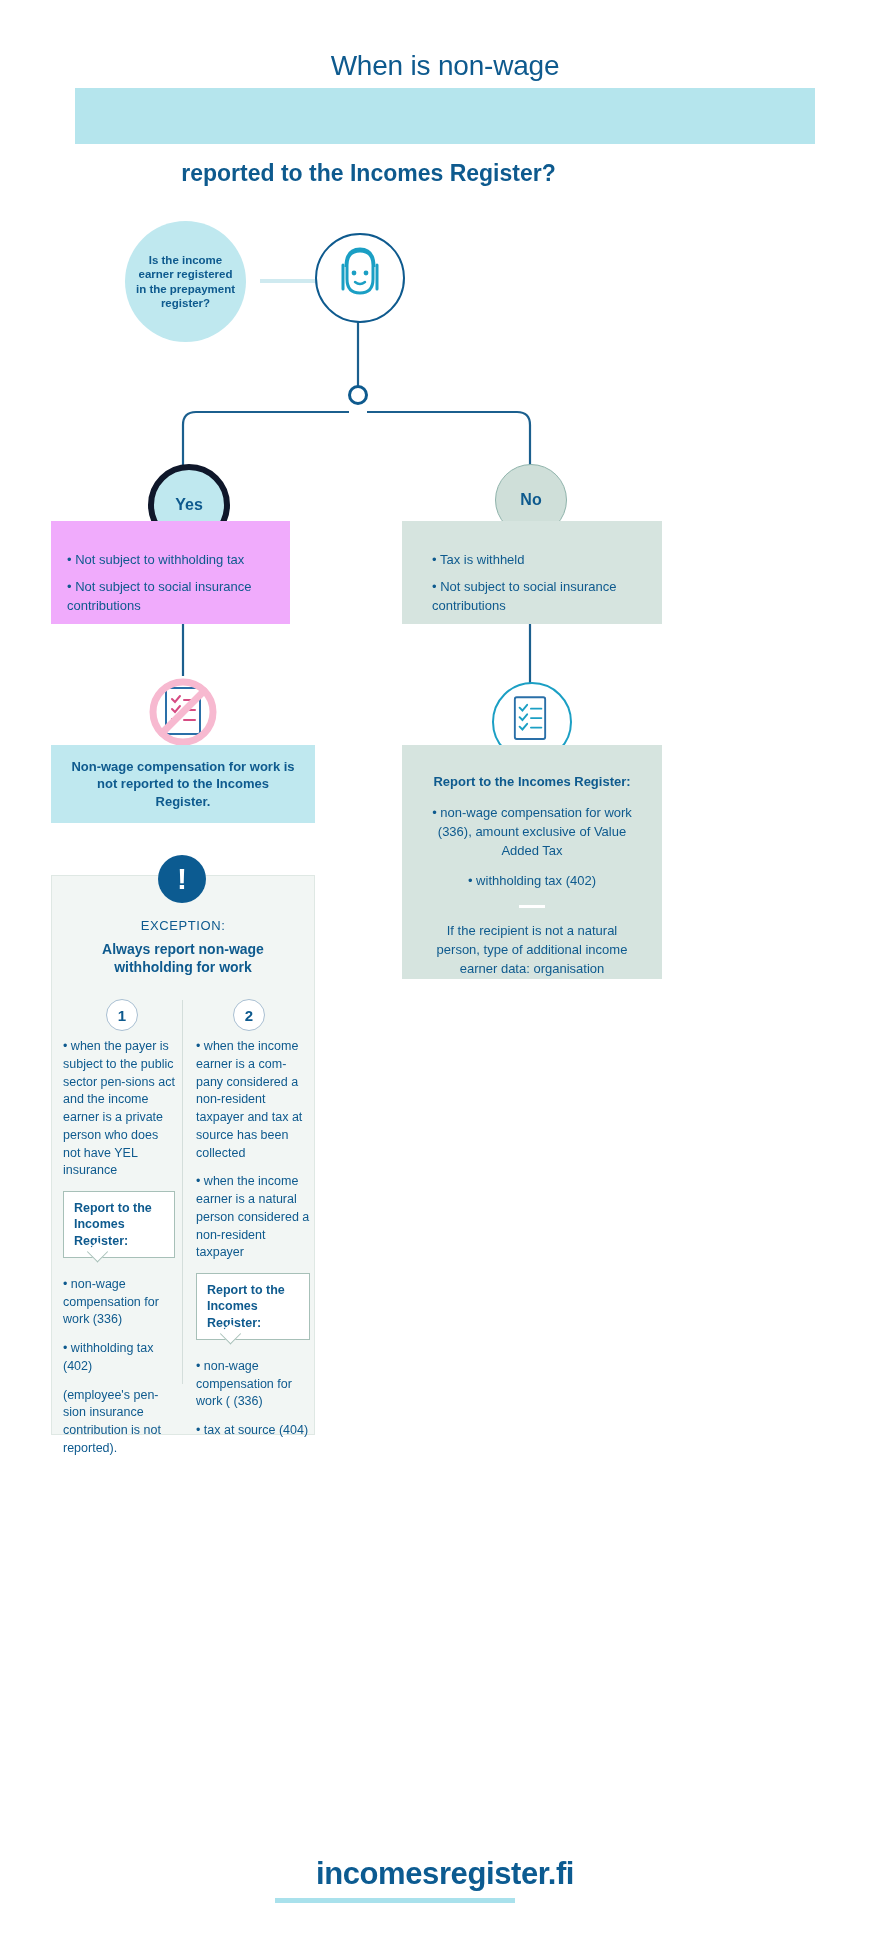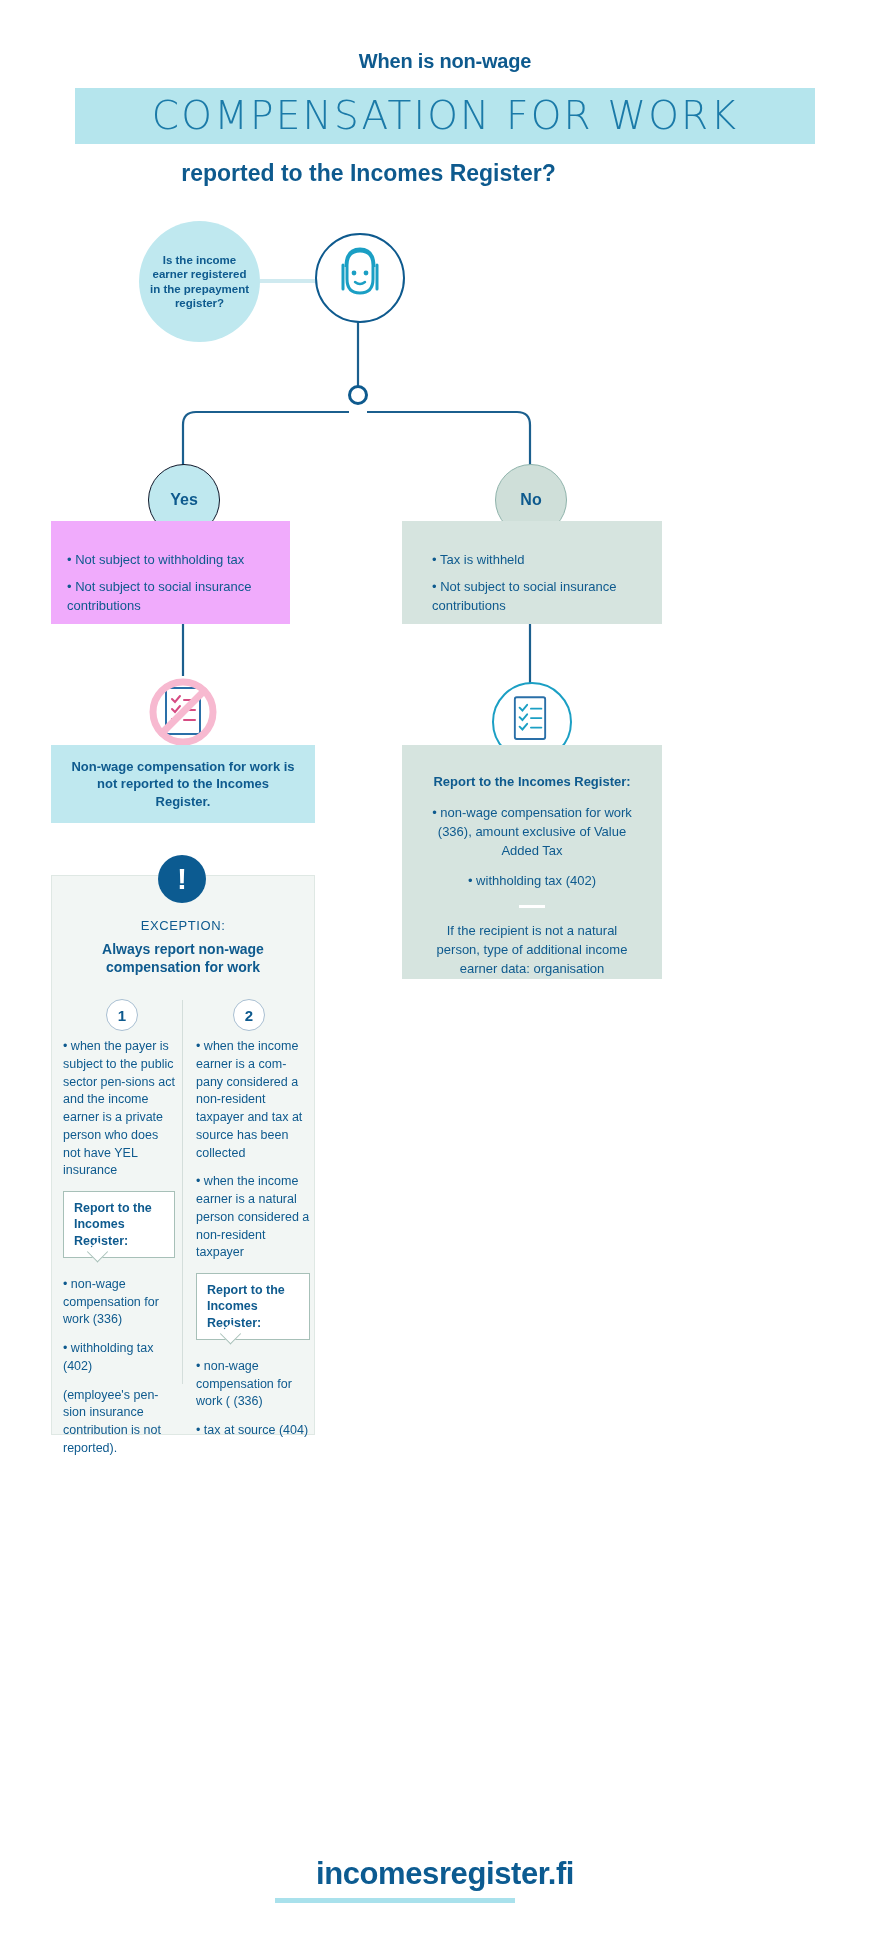--- a/index.html
+++ b/index.html
@@ -21,22 +21,22 @@
     background: #ffffff;
   }
 
   
   #header-title {
     position: absolute;
     top: 50px;
     left: 0;
     width: 890px;
     text-align: center;
-    font-size: 20px;
-    font-weight: bold;
+    font-size: 28px;
+    font-weight: normal;
     color: #0e5a8e;
     letter-spacing: -0.2px;
   }
   #header-band {
     position: absolute;
     top: 88px;
     left: 75px;
     width: 740px;
     height: 56px;
     background: #b5e5ed;
@@ -71,21 +71,21 @@
   #flow-lines {
     position: absolute;
     top: 0; left: 0;
     width: 890px; height: 1951px;
     pointer-events: none;
   }
 
   
   #question-bubble {
     position: absolute;
-    left: 139px;
+    left: 125px;
     top: 221px;
     width: 121px;
     height: 121px;
     border-radius: 50%;
     background: #bfe8ef;
     display: flex;
     align-items: center;
     justify-content: center;
     text-align: center;
     font-size: 11.5px;
@@ -116,21 +116,21 @@
     align-items: center;
     justify-content: center;
     font-size: 16px;
     font-weight: bold;
     color: #0e5a8e;
   }
   #yes-circle {
     left: 148px;
     top: 464px;
     background: #bfe8ef;
-    border: 1px solid #0f172a;
+    border: 6px solid #0f172a;
     text-align: right;
   }
   #no-circle {
     left: 495px;
     top: 464px;
     background: #cfdfd9;
     border: 1px solid #8fb3ab;
   }
 
   
@@ -353,21 +353,20 @@
     background: #a9e1ec;
   }
 </style>
 </head>
 <body>
 
 <div class="page">
 
   <div id="header-title">When is non-wage</div>
   <div id="header-band"></div>
-  <div id="header-band-text">COMPENSATION FOR WORK</div>
   <div id="header-subtitle">reported to the Incomes Register?</div>
 
   <svg id="flow-lines" viewBox="0 0 890 1951">
 
     <line x1="260" y1="281" x2="315" y2="281" stroke="#cfeaf0" stroke-width="4"></line>
 
     <line x1="358" y1="319" x2="358" y2="387" stroke="#1b5f8e" stroke-width="2.2"></line>
 
     <circle cx="358" cy="395" r="8.5" fill="#ffffff" stroke="#0e5a8e" stroke-width="3"></circle>
 
@@ -440,21 +439,21 @@
     <div id="no-result-title">Report to the Incomes Register:</div>
     <div class="nr-item">• non-wage compensation for work (336), amount exclusive of Value Added Tax</div>
     <div class="nr-item">• withholding tax (402)</div>
     <div id="no-result-divider"></div>
     <div>If the recipient is not a natural person, type of additional income earner data: organisation</div>
   </div>
 
   <div id="exception-panel"></div>
   <div id="exception-badge">!</div>
   <div id="exception-label">EXCEPTION:</div>
-  <div id="exception-title">Always report non-wage compensation for work</div>
+  <div id="exception-title">Always report non-wage withholding for work</div>
 
   <div class="num-circle" id="num-1">1</div>
   <div class="num-circle" id="num-2">2</div>
   <div id="exception-divider"></div>
 
   <div class="exc-col" id="exc-col-1">
     <p>• when the payer is subject to the public sector pen-sions act and the income earner is a private person who does not have YEL insurance</p>
     <div class="report-callout">Report to the Incomes Register:</div>
     <p>• non-wage compensation for work  (336)</p>
     <p>• withholding tax (402)</p>

